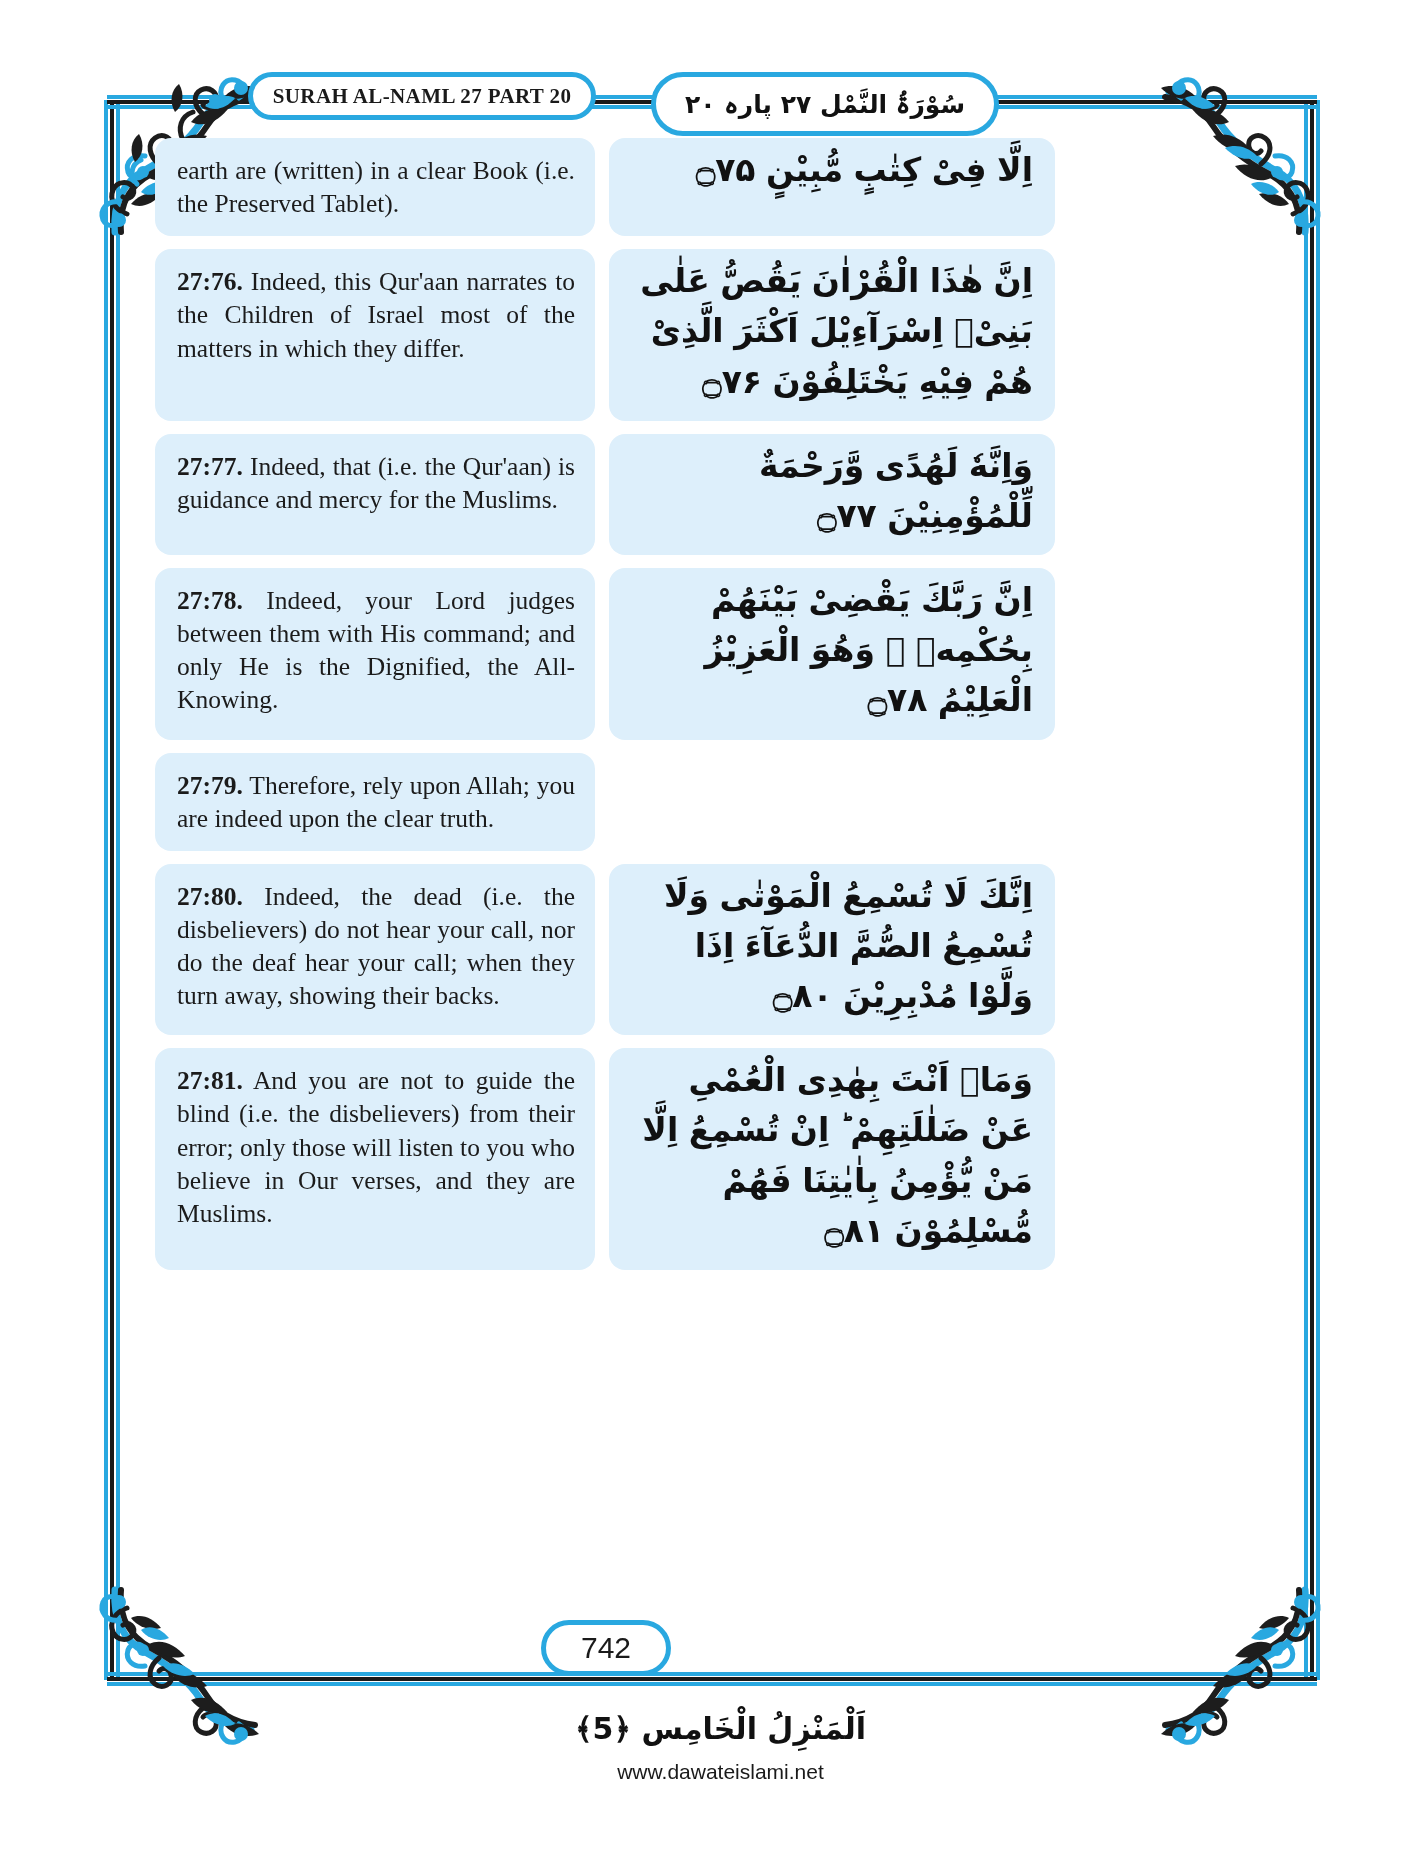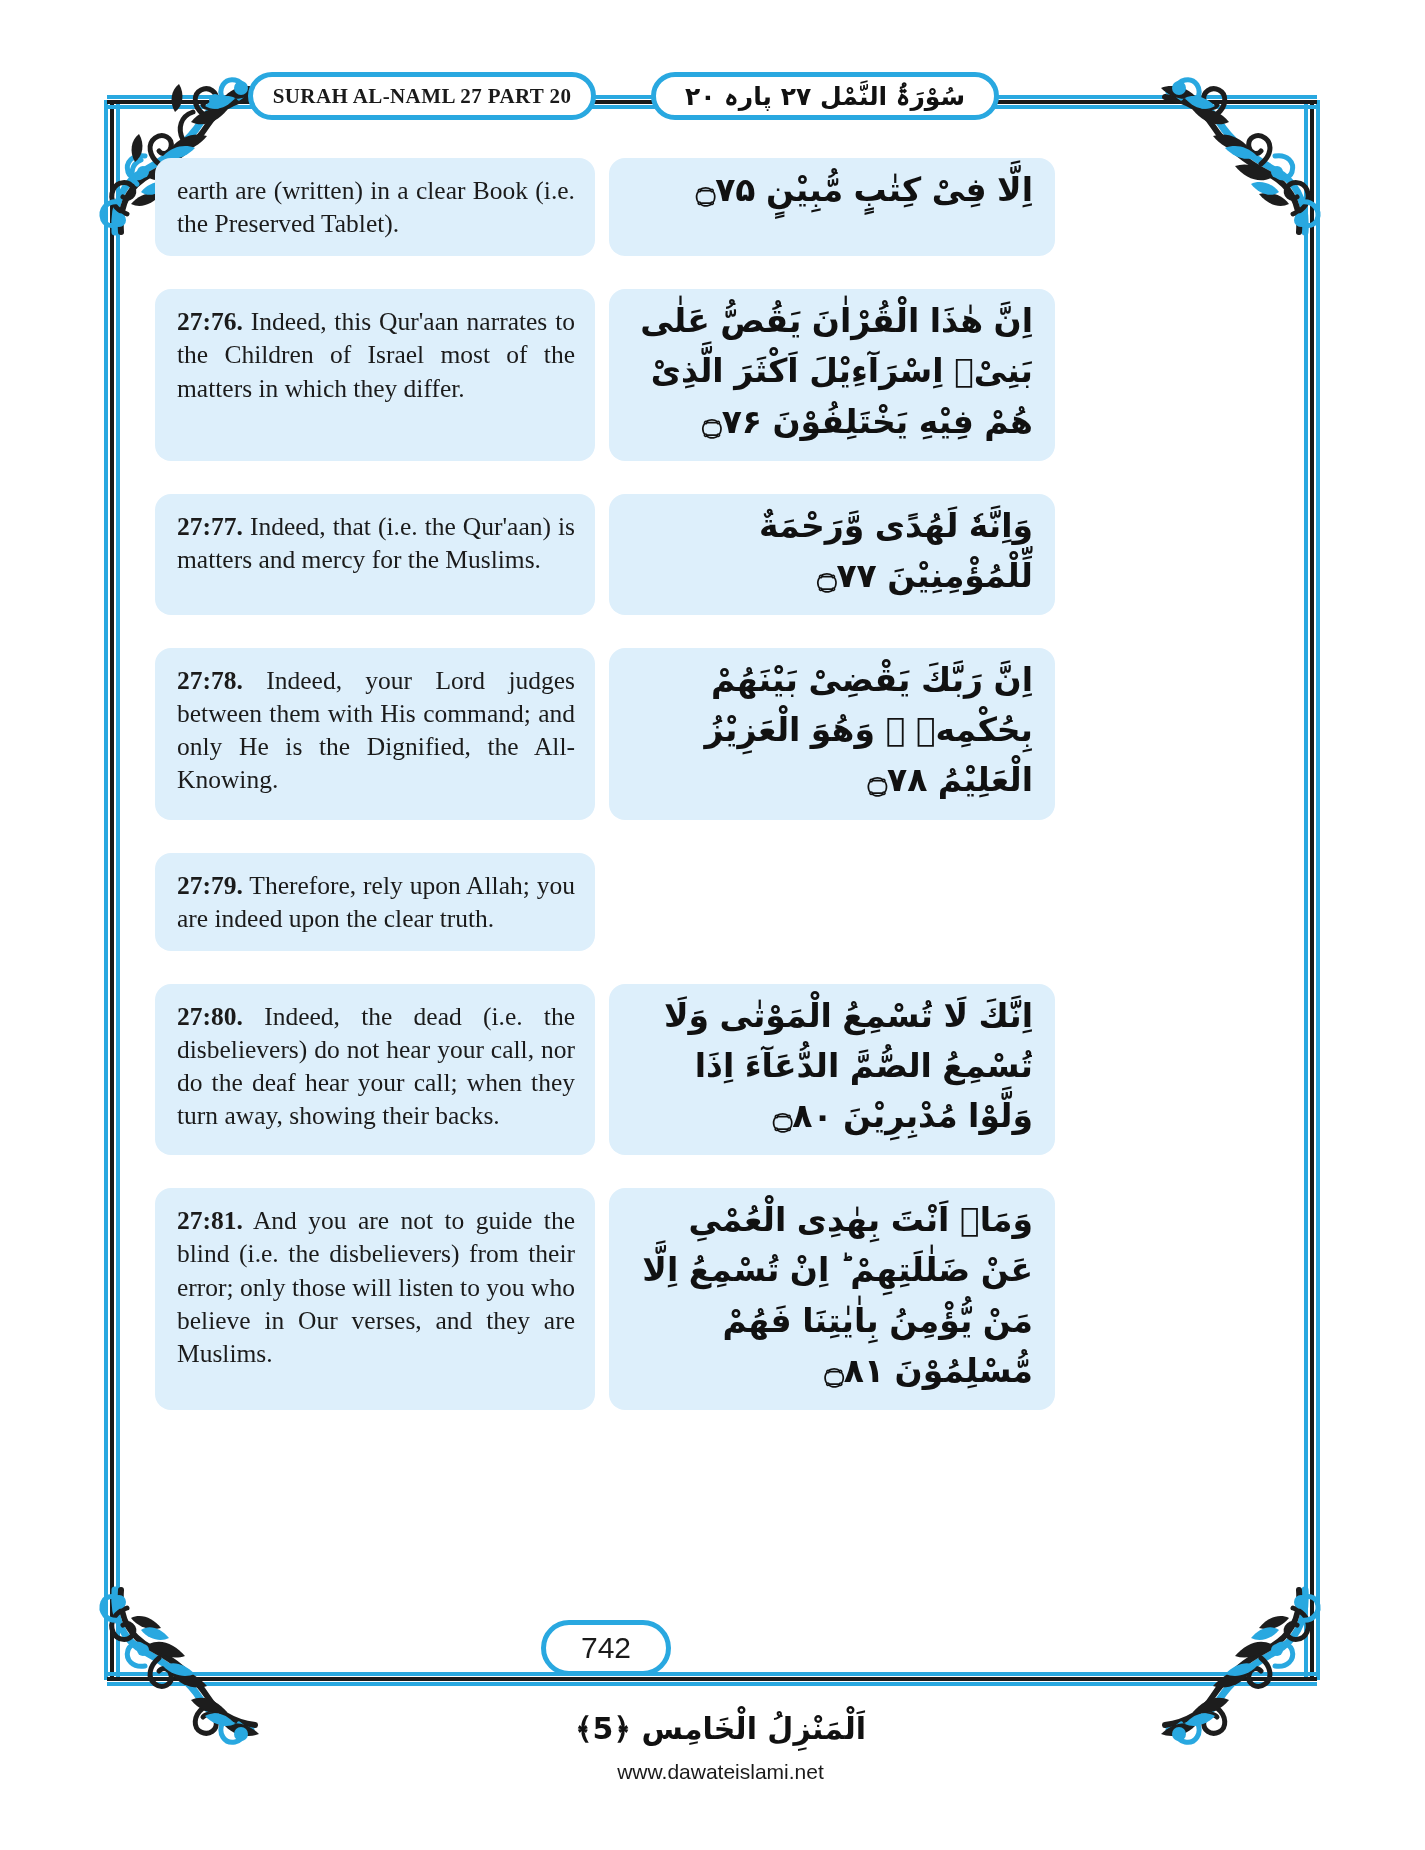--- a/index.html
+++ b/index.html
@@ -95,21 +95,21 @@
     font-weight: bold;
     font-size: 21px;
     letter-spacing: 0.4px;
     color: #1a1a1a;
     white-space: nowrap;
   }
   #header-ar-capsule {
     left: 651px;
     top: 72px;
     width: 348px;
-    height: 48px;
+    height: 64px;
   }
   #header-ar-capsule .txt-ar {
     font-family: "DejaVu Sans", sans-serif;
     font-size: 25px;
     color: #111;
     direction: rtl;
     white-space: nowrap;
     font-weight: bold;
   }
 
@@ -140,21 +140,20 @@
     display: flex;
     width: 900px;
     margin-bottom: 13px;
     align-items: stretch;
   }
 
   .col-en, .col-ar {
     background: #ddeffb;
     border-radius: 16px;
     box-sizing: border-box;
-    margin-top: 20px;
   }
   .col-en {
     width: 440px;
     padding: 16px 20px 16px 22px;
     margin-right: 14px;
   }
   .col-ar {
     width: 446px;
     padding: 7px 22px 14px 18px;
   }
@@ -383,21 +382,21 @@
       <div class="col-en">
         <p class="en-text"><span class="vnum">27:76.</span> <span>Indeed, this Qur'aan narrates to the Children of Israel most of the matters in which they differ.</span></p>
       </div>
       <div class="col-ar">
         <p class="ar-text">اِنَّ ھٰذَا الْقُرْاٰنَ یَقُصُّ عَلٰی بَنِیْۤ اِسْرَآءِیْلَ اَکْثَرَ الَّذِیْ ھُمْ فِیْهِ یَخْتَلِفُوْنَ ۝۷۶</p>
       </div>
     </div>
 
     <div class="verse-row">
       <div class="col-en">
-        <p class="en-text"><span class="vnum">27:77.</span> <span>Indeed, that (i.e. the Qur'aan) is matters and mercy for the Muslims.</span></p>
+        <p class="en-text"><span class="vnum">27:77.</span> <span>Indeed, that (i.e. the Qur'aan) is guidance and mercy for the Muslims.</span></p>
       </div>
       <div class="col-ar">
         <p class="ar-text">وَاِنَّهٗ لَھُدًی وَّرَحْمَةٌ لِّلْمُؤْمِنِیْنَ ۝۷۷</p>
       </div>
     </div>
 
     <div class="verse-row">
       <div class="col-en">
         <p class="en-text"><span class="vnum">27:78.</span> <span>Indeed, your Lord judges between them with His command; and only He is the Dignified, the All-Knowing.</span></p>
       </div>

